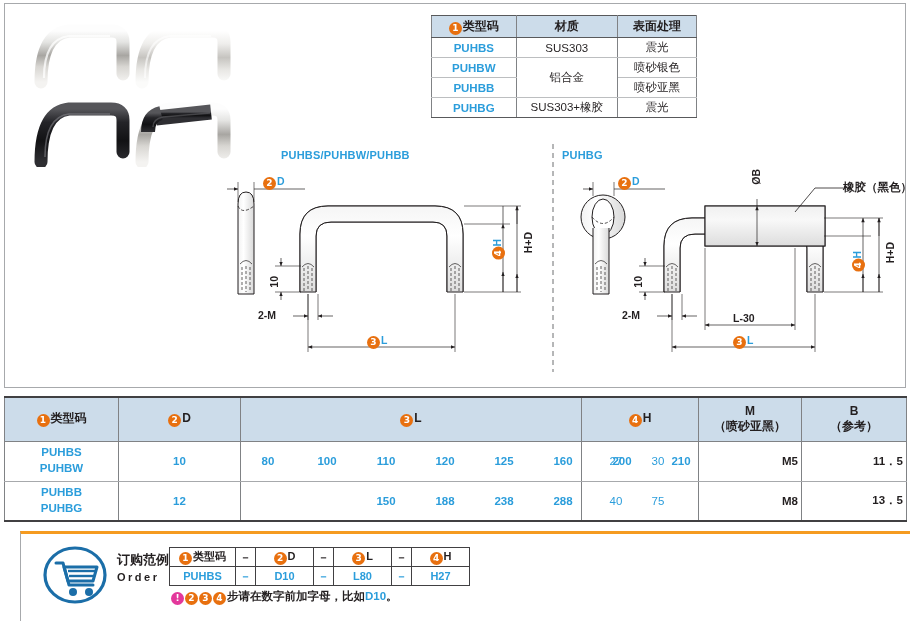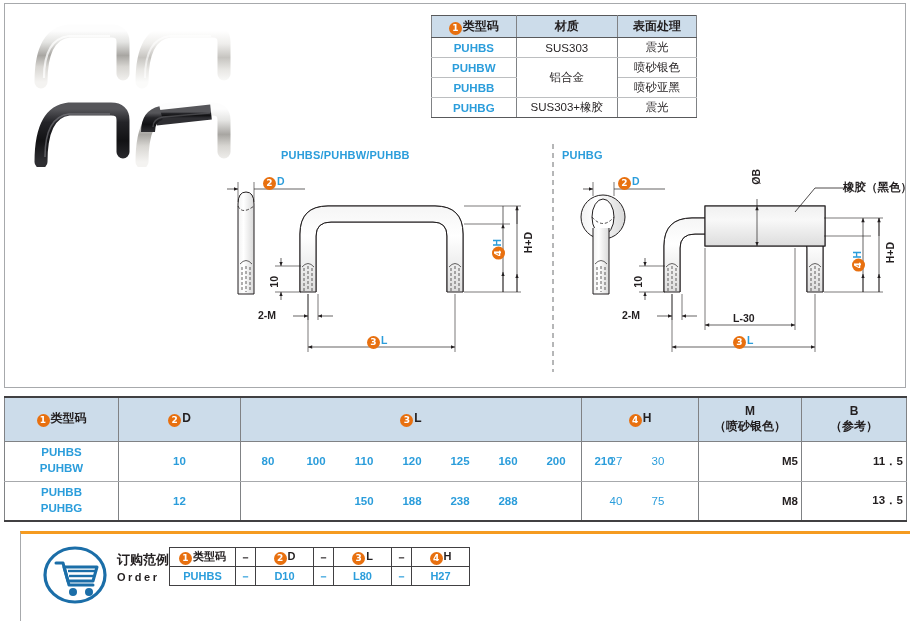--- a/index.html
+++ b/index.html
@@ -136,21 +136,21 @@
     padding: 2px 3px;
     vertical-align: middle;
   }
   #spec-table tr.last td { border-bottom: 2px solid #414042; }
   #spec-table td.codecell {
     color: #2b9ddb; font-weight: bold; line-height: 1.35;
     font-size: 11.5px;
   }
   #spec-table td.val { color: #2b9ddb; font-weight: bold; }
   #spec-table td.dark { color: #231f20; font-weight: bold; text-align: right; }
-  .lgrid { display: flex; }
+  .lgrid { display: flex; gap: 11px; }
   .lgrid span {
     flex: 0 0 48px;
     text-align: center;
     color: #2b9ddb;
     font-weight: bold;
   }
   .hgrid { display: flex; justify-content: flex-start; padding-left: 10px;}
   .hgrid span {
     flex: 0 0 42px;
     text-align: center;
@@ -497,21 +497,21 @@
         <span class="badge">2</span><span>D</span>
       </th>
       <th>
         <span class="badge">3</span><span>L</span>
       </th>
       <th>
         <span class="badge">4</span><span>H</span>
       </th>
       <th>
         <div>M</div>
-        <div>（喷砂银色）</div>
+        <div>（喷砂亚黑）</div>
       </th>
       <th>
         <div>B</div>
         <div>（参考）</div>
       </th>
     </tr>
   </thead>
   <tbody>
     <tr>
       <td class="codecell">
@@ -613,13 +613,16 @@
       <td class="sep">－</td>
       <td>D10</td>
       <td class="sep">－</td>
       <td>L80</td>
       <td class="sep">－</td>
       <td>H27</td>
     </tr>
   </tbody>
     </table>
 
+  <div id="order-note">
+    <span class="badge pink">!</span><span class="badge">2</span><span class="badge">3</span><span class="badge">4</span><span>步请在数字前加字母，比如</span><span class="blue">D10</span><span>。</span>
+  </div>
 </div>
 
 </body></html>

